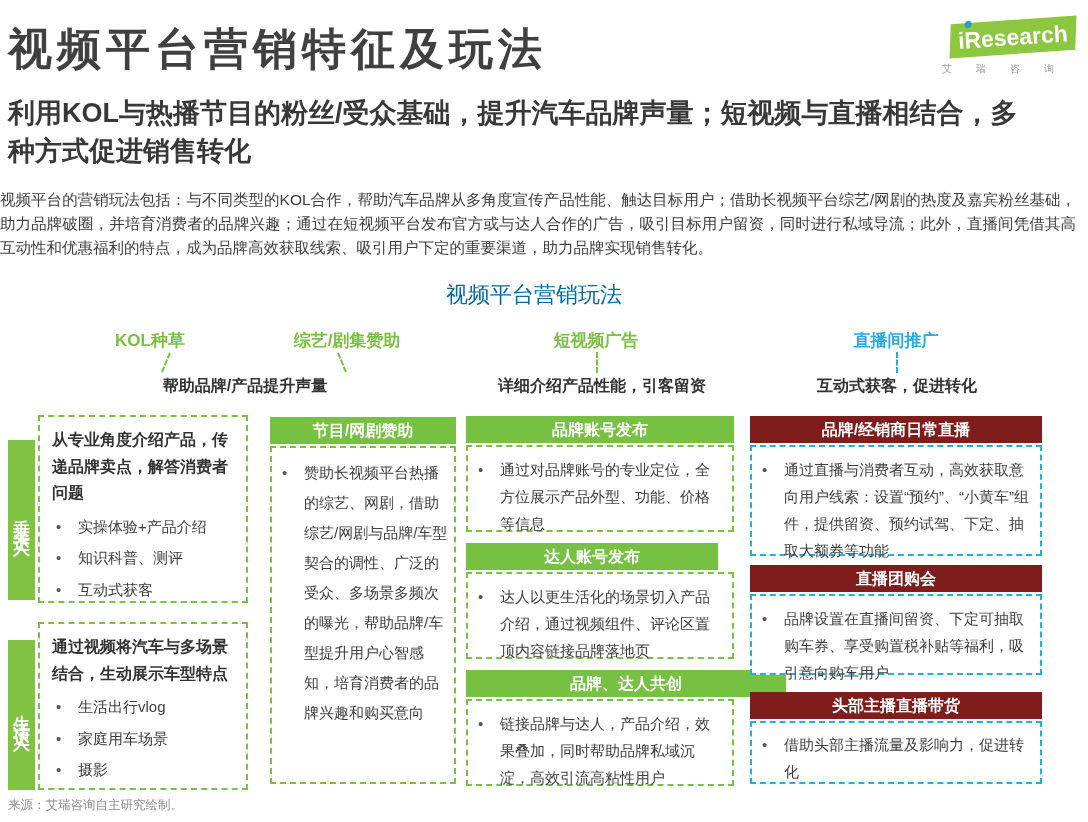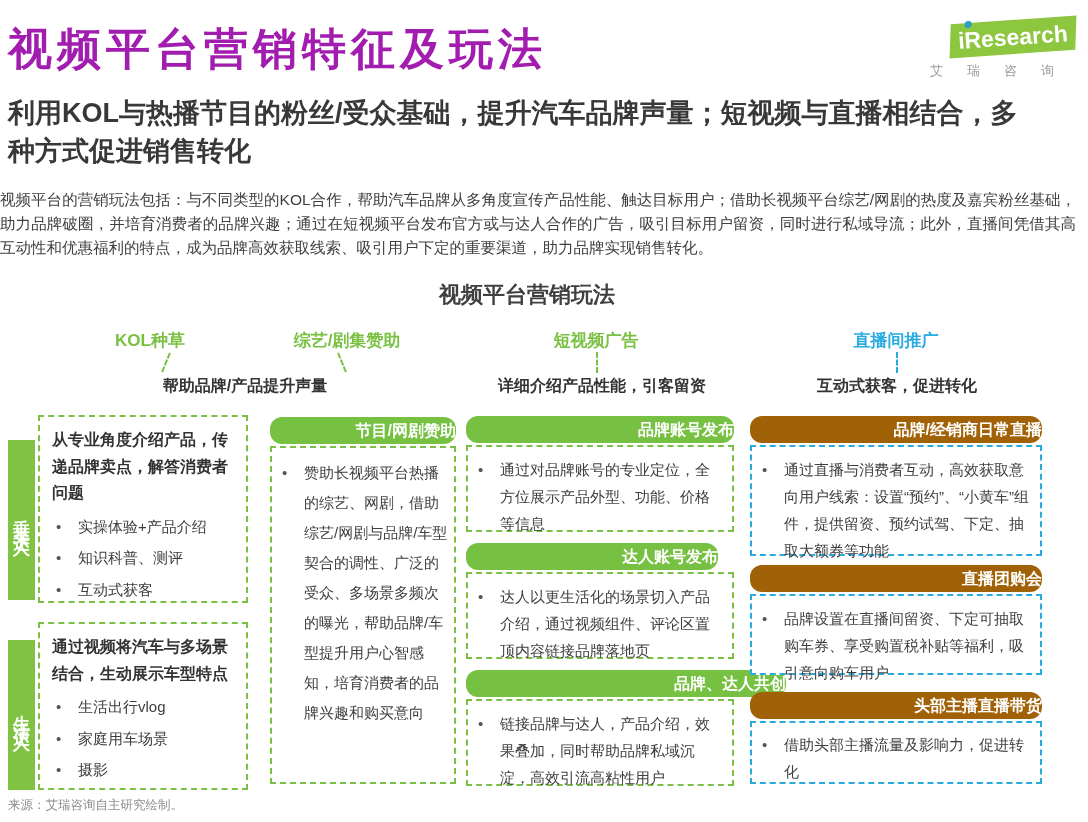--- a/index.html
+++ b/index.html
@@ -3,69 +3,69 @@
 <meta charset="utf-8">
 <style>
   html,body{margin:0;padding:0;background:#ffffff;}
   .page{
     position:relative;width:1088px;height:822px;background:#ffffff;overflow:hidden;
     font-family:"Liberation Sans","DejaVu Sans",sans-serif;color:#3e3e3e;
   }
   
   .title{
     position:absolute;left:8px;top:20px;font-size:44px;font-weight:bold;
-    color:#a21caf;letter-spacing:5px;white-space:nowrap;
+    color:#404040;letter-spacing:5px;white-space:nowrap;
   }
   .subtitle{
     position:absolute;left:8px;top:94px;width:1024px;font-size:27px;font-weight:bold;
     color:#383838;line-height:1.42;
   }
   .intro{
     position:absolute;left:0;top:188px;width:1076px;font-size:15.5px;
     color:#404040;line-height:1.55;text-align:justify;
   }
   .diagram-title{
     position:absolute;left:0;top:280px;width:1054px;text-align:center;
-    font-size:22px;font-weight:bold;color:#404040;
+    font-size:22px;font-weight:normal;color:#0369a1;padding-left:7px;
   }
   
   .logo{position:absolute;right:10px;top:12px;width:142px;height:68px;}
   .logo-shape{
     position:absolute;right:2px;top:8px;width:126px;height:34px;background:#8dc63f;
     transform:rotate(-4deg) skewX(-6deg);display:flex;align-items:center;justify-content:center;
   }
   .logo-text{color:#ffffff;font-size:23px;font-weight:bold;transform:skewX(6deg);letter-spacing:0px;}
   .logo-i-dot{
     position:absolute;left:14px;top:-2px;width:7px;height:7px;border-radius:50%;
     background:#2a9fc9;
   }
   .logo-caption{
-    position:absolute;right:0px;top:50px;font-size:13px;color:#9a9a9a;
+    position:absolute;right:0px;top:50px;font-size:10px;color:#9a9a9a;
     letter-spacing:24px;white-space:nowrap;
   }
   
   .cat{
     position:absolute;top:329px;transform:translateX(-50%);
     font-size:17px;font-weight:bold;white-space:nowrap;
   }
   .cat.green{color:#7ac143;}
   .cat.blue{color:#29abe2;}
   .connector{position:absolute;top:352px;height:21px;width:0;border-left:2px dashed #7ac143;}
   .connector.blue{border-left-color:#29abe2;}
   .sublabel{
     position:absolute;top:376px;transform:translateX(-50%);
     font-size:16px;font-weight:bold;color:#333333;white-space:nowrap;
   }
   
   .bar{
-    position:absolute;height:27px;line-height:27px;text-align:right;
+    position:absolute;height:27px;line-height:27px;text-align:center;
     color:#ffffff;font-weight:bold;font-size:16px;background:#76c042;
-    box-sizing:border-box;white-space:nowrap;border-radius:12px;
-  }
-  .bar.blue{background:#a16207;}
+    box-sizing:border-box;white-space:nowrap;
+  }
+  .bar.blue{background:#7f1d1d;}
   .dbox{
     position:absolute;border:2px dashed #7ac143;box-sizing:border-box;background:#ffffff;
   }
   .dbox.blue{border-color:#29abe2;}
   .tab{
     position:absolute;width:27px;background:#80c342;color:#ffffff;font-weight:bold;
     font-size:17px;writing-mode:vertical-rl;text-orientation:upright;
     display:flex;align-items:center;justify-content:center;letter-spacing:7px;
     box-sizing:border-box;
   }

